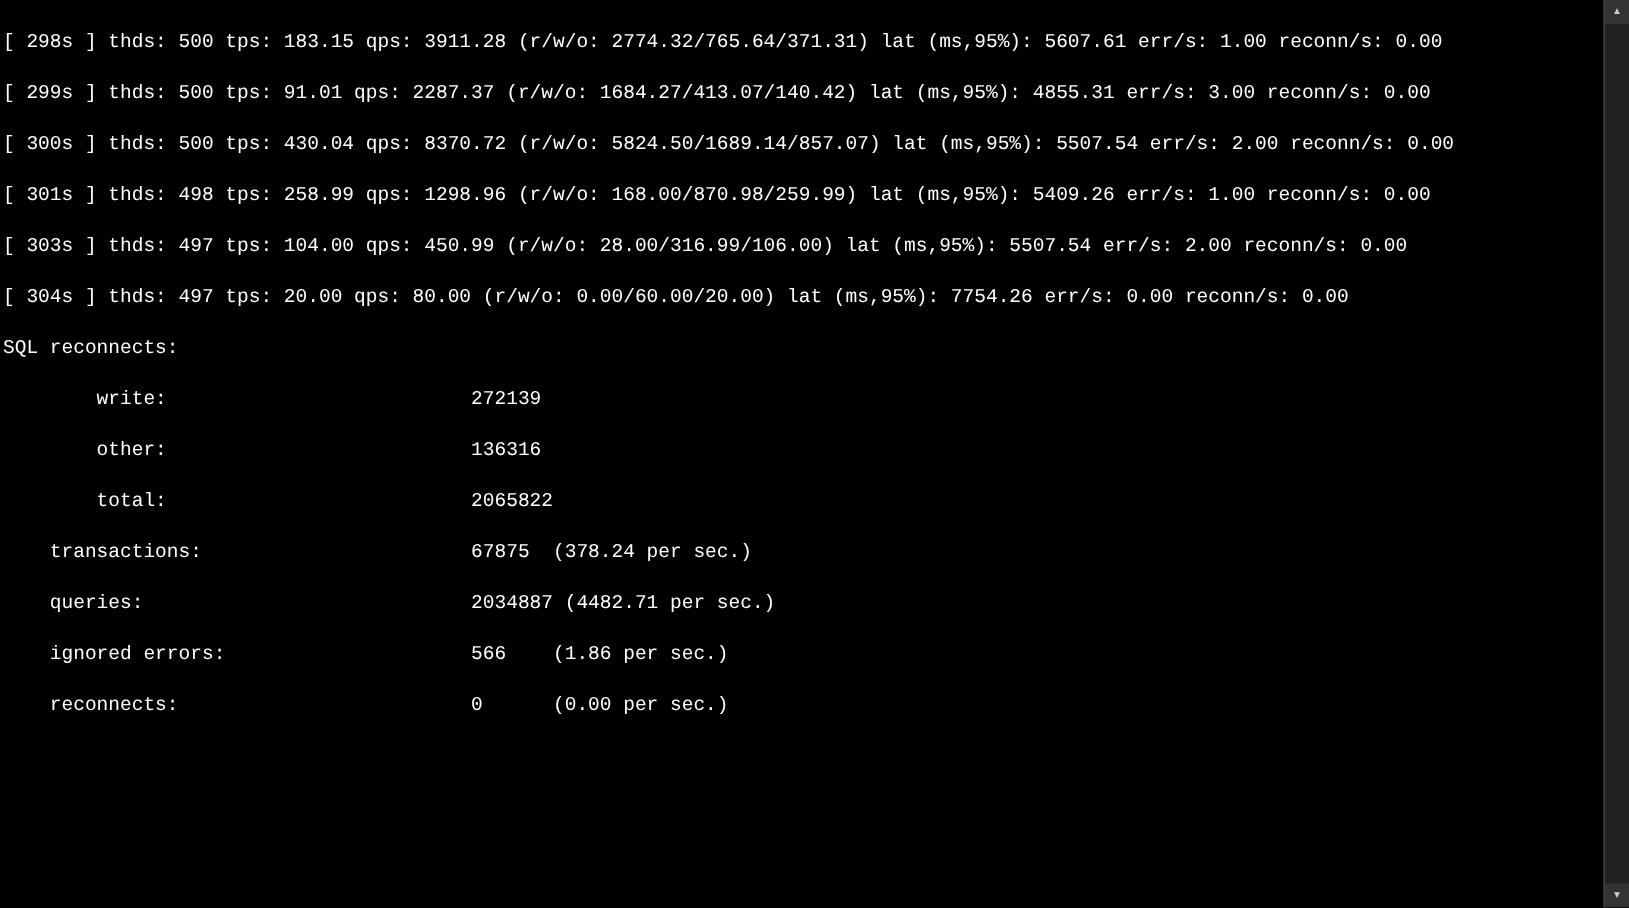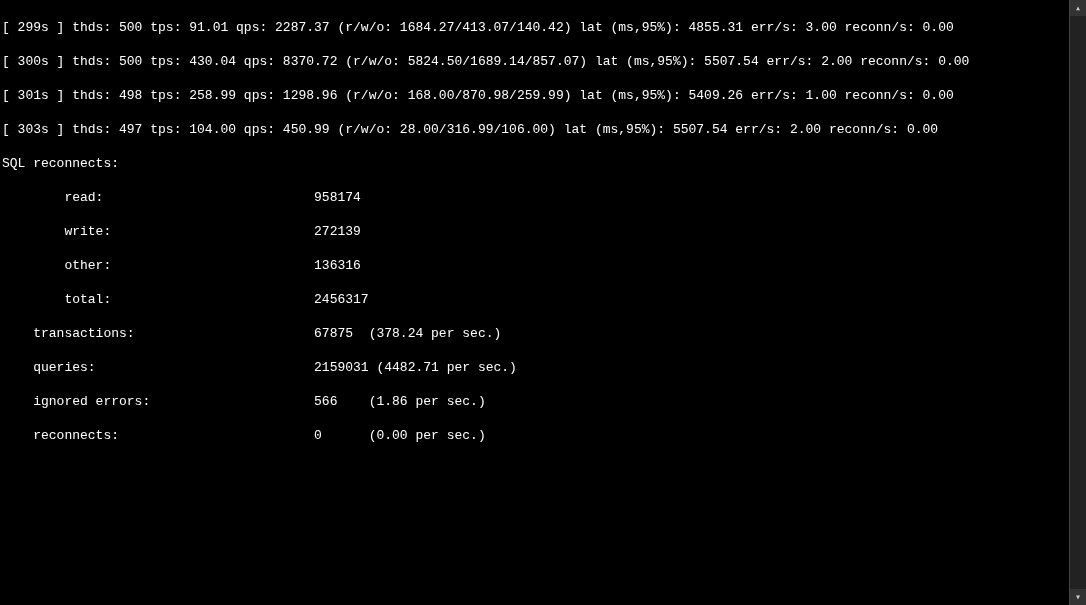--- a/index.html
+++ b/index.html
@@ -25,31 +25,32 @@
     display:flex;align-items:center;justify-content:center;
     color:#ccc;font-size:10px;background:#333;
   }
   .scrollbar .arrow.up{top:0;}
   .scrollbar .arrow.down{bottom:0;}
 </style>
 </head>
 <body>
 
 <div class="term">
+<div><span>[ 298s ] thds: 500 tps: 183.15 qps: 3911.28 (r/w/o: 2774.32/765.64/371.31) lat (ms,95%): 5607.61 err/s: 1.00 reconn/s: 0.00</span></div>
 <div><span>[ 299s ] thds: 500 tps: 91.01 qps: 2287.37 (r/w/o: 1684.27/413.07/140.42) lat (ms,95%): 4855.31 err/s: 3.00 reconn/s: 0.00</span></div>
 <div><span>[ 300s ] thds: 500 tps: 430.04 qps: 8370.72 (r/w/o: 5824.50/1689.14/857.07) lat (ms,95%): 5507.54 err/s: 2.00 reconn/s: 0.00</span></div>
 <div><span>[ 301s ] thds: 498 tps: 258.99 qps: 1298.96 (r/w/o: 168.00/870.98/259.99) lat (ms,95%): 5409.26 err/s: 1.00 reconn/s: 0.00</span></div>
 <div><span>[ 303s ] thds: 497 tps: 104.00 qps: 450.99 (r/w/o: 28.00/316.99/106.00) lat (ms,95%): 5507.54 err/s: 2.00 reconn/s: 0.00</span></div>
+<div><span>[ 304s ] thds: 497 tps: 20.00 qps: 80.00 (r/w/o: 0.00/60.00/20.00) lat (ms,95%): 7754.26 err/s: 0.00 reconn/s: 0.00</span></div>
 <div>SQL reconnects:</div>
-<div><span>        read:                           958174</span></div>
 <div><span>        write:                          272139</span></div>
 <div><span>        other:                          136316</span></div>
-<div><span>        total:                          2456317</span></div>
+<div><span>        total:                          2065822</span></div>
 <div><span>    transactions:                       67875  (378.24 per sec.)</span></div>
-<div><span>    queries:                            2159031 (4482.71 per sec.)</span></div>
+<div><span>    queries:                            2034887 (4482.71 per sec.)</span></div>
 <div><span>    ignored errors:                     566    (1.86 per sec.)</span></div>
 <div><span>    reconnects:                         0      (0.00 per sec.)</span></div>
 
 
 
 
 
 
 
 

